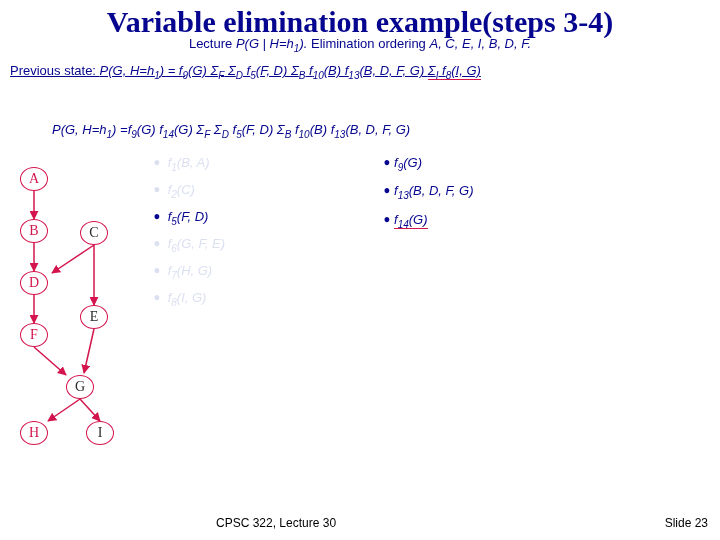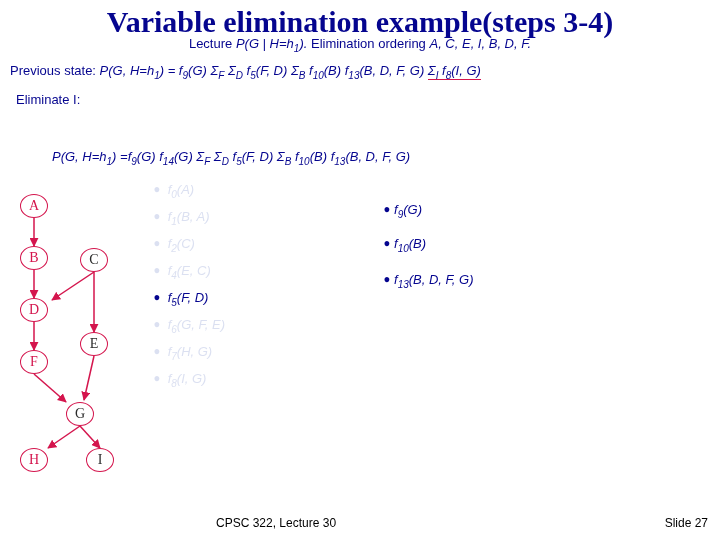--- a/index.html
+++ b/index.html
@@ -35,20 +35,21 @@
     margin-top: -4px;
   }
   .subtitle .pfg { font-style: italic; }
   .subtitle .italic { font-style: italic; }
   .sub1 { font-size: 10px; vertical-align: sub; }
   .prev-line {
     font-size: 13px;
     color: #05058f;
     margin: 10px 0 0 0;
     white-space: nowrap;
+    text-decoration: underline;
   }
   .prev-line .italic { font-style: italic; }
   .underline-red {
     border-bottom: 1.5px solid #d4154d;
     padding-bottom: 1px;
   }
   .elim-block {
     font-size: 13px;
     color: #05058f;
     margin: 10px 0 0 6px;
@@ -87,21 +88,20 @@
     pointer-events: none;
   }
   
   .factors-col {
     flex: 0 0 230px;
     padding-top: 4px;
   }
   .factors-col2 {
     flex: 0 0 230px;
     padding-top: 4px;
-    margin-top: 20px;
   }
   .factor-row {
     font-size: 13px;
     color: #05058f;
     height: 27px;
     line-height: 27px;
     white-space: nowrap;
   }
   .factor-row .bullet {
     font-family: "Times New Roman", Times, serif;
@@ -142,21 +142,20 @@
   </div>
 
   <div class="prev-line">
     <span>Previous state:  </span>
     <span class="italic">
       <span>P(G, H=h</span><span class="sub1">1</span><span>) = f</span><span class="sub1">9</span><span>(G) Σ</span><span class="sub1">F</span><span> Σ</span><span class="sub1">D</span><span> f</span><span class="sub1">5</span><span>(F, D) Σ</span><span class="sub1">B</span><span> f</span><span class="sub1">10</span><span>(B) f</span><span class="sub1">13</span><span>(B, D, F, G) </span><span class="underline-red"><span>Σ</span><span class="sub1">I</span><span> f</span><span class="sub1">8</span><span>(I, G)</span></span>
     </span>
   </div>
 
   <div class="elim-block">
-    <div>Eliminate I:</div>
     <div style="padding-left:36px;margin-top:40px;" class="italic">
       <span>P(G, H=h</span><span class="sub1">1</span><span>) =f</span><span class="sub1">9</span><span>(G) f</span><span class="sub1">14</span><span>(G) Σ</span><span class="sub1">F</span><span> Σ</span><span class="sub1">D</span><span> f</span><span class="sub1">5</span><span>(F, D) Σ</span><span class="sub1">B</span><span> f</span><span class="sub1">10</span><span>(B) f</span><span class="sub1">13</span><span>(B, D, F, G)</span>
     </div>
   </div>
 
   <div class="main-row">
 
     <div class="graph-col">
       <svg class="edges">
         <defs>
@@ -181,34 +180,32 @@
       <div class="node black-txt" style="left:70px; top:76px;">C</div>
       <div class="node" style="left:10px; top:126px;">D</div>
       <div class="node black-txt" style="left:70px; top:160px;">E</div>
       <div class="node" style="left:10px; top:178px;">F</div>
       <div class="node black-txt" style="left:56px; top:230px;">G</div>
       <div class="node" style="left:10px; top:276px;">H</div>
       <div class="node black-txt" style="left:76px; top:276px;">I</div>
     </div>
 
     <div class="factors-col" id="flist-left">
-        <div class="factor-row"><span class="bullet dim">•</span> <span class="italic dim">f<span class="sub1">0</span>(A)</span></div>
         <div class="factor-row"><span class="bullet dim">•</span> <span class="italic dim">f<span class="sub1">1</span>(B, A)</span></div>
         <div class="factor-row"><span class="bullet dim">•</span> <span class="italic dim">f<span class="sub1">2</span>(C)</span></div>
-        <div class="factor-row"><span class="bullet dim">•</span> <span class="italic dim">f<span class="sub1">4</span>(E, C)</span></div>
         <div class="factor-row"><span class="bullet crisp">•</span> <span class="italic crisp">f<span class="sub1">5</span>(F, D)</span></div>
         <div class="factor-row"><span class="bullet dim">•</span> <span class="italic dim">f<span class="sub1">6</span>(G, F, E)</span></div>
         <div class="factor-row"><span class="bullet dim">•</span> <span class="italic dim">f<span class="sub1">7</span>(H, G)</span></div>
         <div class="factor-row"><span class="bullet dim">•</span> <span class="italic dim">f<span class="sub1">8</span>(I, G)</span></div>
       </div>
 
     <div class="factors-col2" id="flist-right">
         <div class="factor-row" style="height: 27px; line-height: 27px;"><span class="bullet crisp">•</span><span class="italic crisp">f<span class="sub1">9</span>(G)</span></div>
-        <div class="factor-row" style="height: 42px; line-height: 42px;"><span class="bullet crisp">•</span><span class="italic crisp">f<span class="sub1">10</span>(B)</span></div>
         <div class="factor-row" style="height: 30px; line-height: 30px;"><span class="bullet crisp">•</span><span class="italic crisp">f<span class="sub1">13</span>(B, D, F, G)</span></div>
+        <div class="factor-row" style="height: 27px; line-height: 27px;"><span class="bullet crisp">•</span><span class="italic crisp"><span class="underline-red">f<span class="sub1">14</span>(G)</span></span></div>
       </div>
   </div>
 
   <div class="footer">
     <span>CPSC 322, Lecture 30</span>
-    <span>Slide 27</span>
+    <span>Slide 23</span>
   </div>
 </div>
 
 </body></html>

